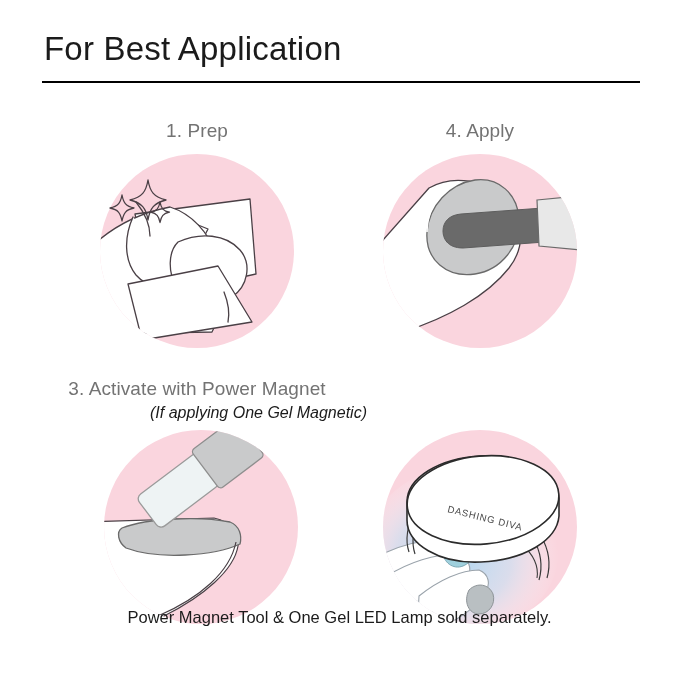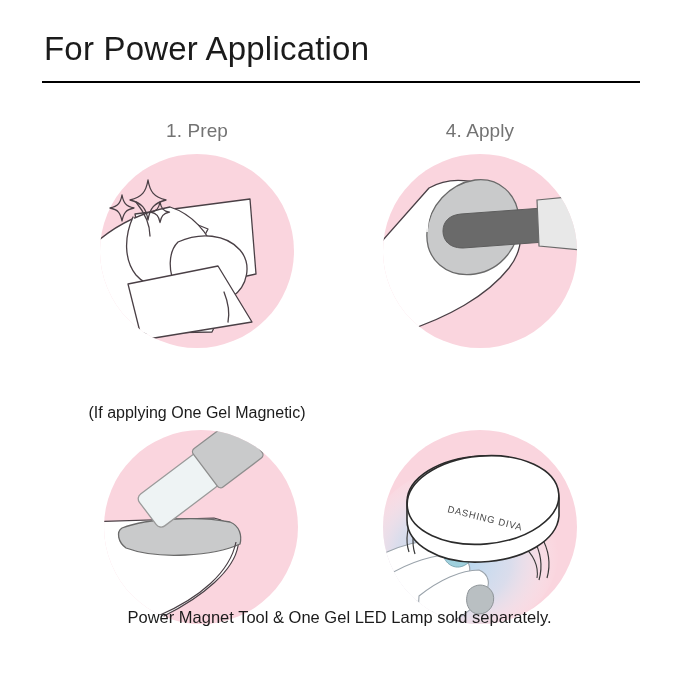--- a/index.html
+++ b/index.html
@@ -36,25 +36,26 @@
     position: absolute;
     text-align: center;
     font-size: 19px;
     font-weight: 400;
     color: #737373;
     white-space: nowrap;
     letter-spacing: 0.1px;
   }
   .step-sublabel {
     position: absolute;
-    text-align: center;
+    text-align: right;
     font-size: 16px;
     font-weight: 400;
     color: #1b1b1b;
     white-space: nowrap;
+    font-style: italic;
   }
 
   
   #step1-label { left: 97px; top: 120px; width: 200px; }
   #step2-label { left: 380px; top: 120px; width: 200px; }
   #step3-label { left: 27px; top: 378px; width: 340px; text-align: center; }
   #step3-sublabel { left: 27px; top: 404px; width: 340px; }
   #step4-label { left: 380px; top: 402px; width: 200px; }
 
   
@@ -77,21 +78,21 @@
     font-size: 16.5px;
     color: #1b1b1b;
     white-space: nowrap;
   }
 </style>
 </head>
 <body>
 
 <div id="page">
 
-  <div id="page-title">For Power Application</div>
+  <div id="page-title">For Best Application</div>
   <div id="title-rule"></div>
 
   <div class="step-label" id="step1-label">1. Prep</div>
 
   <div class="illus" id="illus-1">
     <svg viewBox="0 0 194 194" xmlns="http://www.w3.org/2000/svg">
       <defs>
         <clipPath id="clip1">
             <circle cx="97" cy="97" r="97"></circle>
           </clipPath>
@@ -147,20 +148,21 @@
 
         <path d="M62 36 C50 48 44 62 44 78" fill="none" stroke="#ffffff" stroke-width="1.6"></path>
 
         <path d="M78 60 L160 54 L162 88 L80 94 C64 94 60 84 60 77 C60 68 66 61 78 60 Z" fill="#6a6a6a" stroke="#5d5d5d" stroke-width="1"></path>
 
         <path d="M154 46 L196 42 L198 96 L156 92 Z" fill="#e8e8e8" stroke="#6a6a6a" stroke-width="1.2"></path>
       </g>
     </svg>
   </div>
 
+  <div class="step-label" id="step3-label">3. Activate with Power Magnet</div>
   <div class="step-sublabel" id="step3-sublabel">(If applying One Gel Magnetic)</div>
 
   <div class="illus" id="illus-3">
     <svg viewBox="0 0 194 194" xmlns="http://www.w3.org/2000/svg">
       <defs>
         <clipPath id="clip3">
             <circle cx="97" cy="97" r="97"></circle>
           </clipPath>
       </defs>
       <circle cx="97" cy="97" r="97" fill="#fad5de"></circle>

